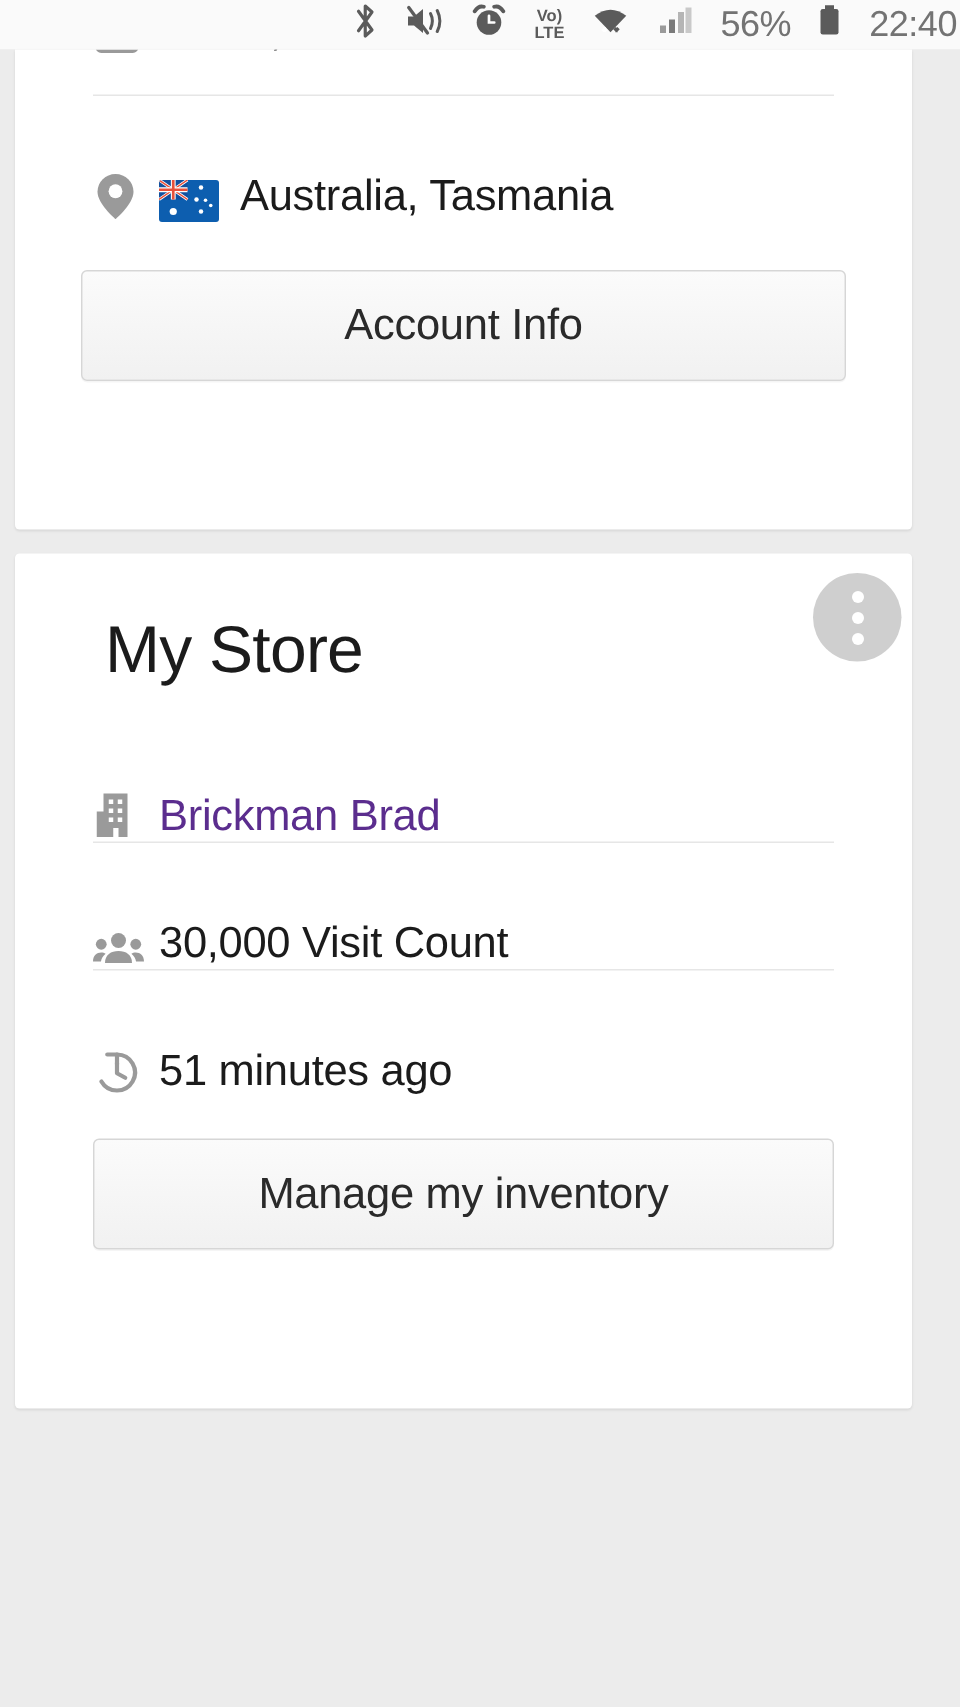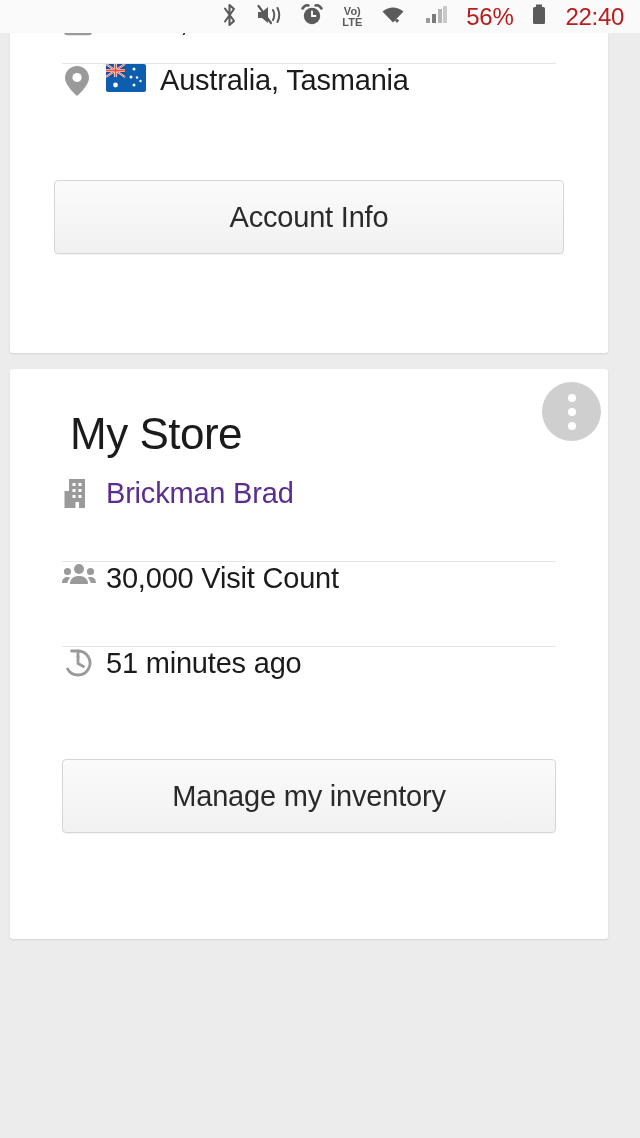--- a/index.html
+++ b/index.html
@@ -9,26 +9,26 @@
     font-family:"Liberation Sans", sans-serif;
     overflow:hidden;
   }
 
   
   .status-bar{
     position:relative;
     width:640px; height:33px;
     background:#fafafa;
     display:flex; align-items:center; justify-content:flex-end;
-    padding-right:16px;
+    padding-right:2px;
     gap:18px;
   }
   .sb-ico{ display:block; }
   .sb-text{
-    font-size:24px; color:#b91c1c; font-weight:400;
+    font-size:24px; color:#737373; font-weight:400;
     letter-spacing:-0.3px; line-height:1;
   }
   .volte{
     display:flex; flex-direction:column; align-items:center;
     justify-content:center; line-height:0.95; color:#5b5b5b;
   }
   .volte span:first-child{ font-size:11px; font-weight:700; }
   .volte span:last-child{ font-size:11px; font-weight:700; }
 
   
@@ -37,21 +37,21 @@
   .card{
     position:absolute; left:10px; width:598px;
     background:#ffffff;
     border-radius:3px;
     box-shadow:0 1px 2px rgba(0,0,0,0.10);
   }
   #card-account{ top:0px; height:320px; border-radius:0 0 3px 3px; overflow:hidden; }
   #card-store  { top:336px; height:570px; }
 
   .row{
-    display:flex; align-items:flex-start;
+    display:flex; align-items:flex-end;
     padding-left:52px;
     height:84px;
   }
   .row-icon{
     width:44px; flex:0 0 44px;
     display:flex; align-items:center; justify-content:flex-start;
   }
   .row-label{
     font-size:29px; color:#1b1b1b; font-weight:400;
     letter-spacing:-0.2px; white-space:nowrap;

